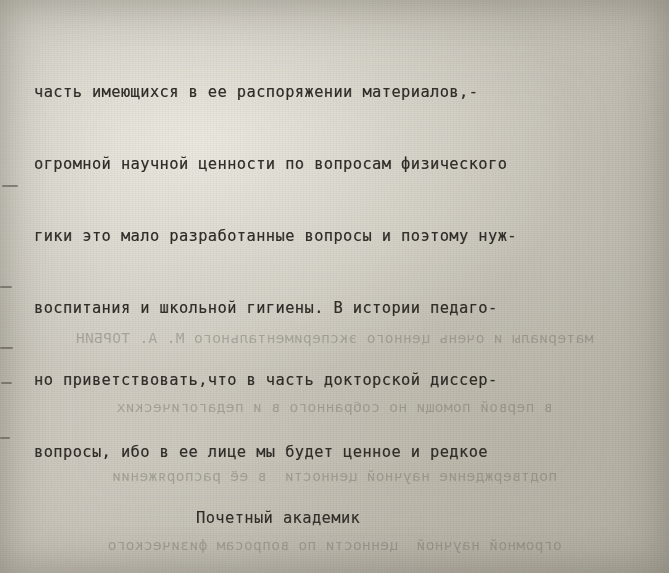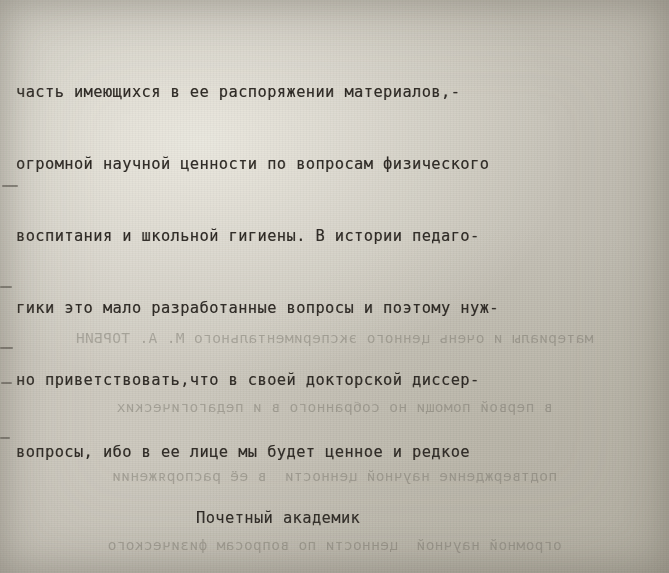--- a/index.html
+++ b/index.html
@@ -63,21 +63,21 @@
     font-family: "DejaVu Sans Mono", "Liberation Mono", monospace;
     font-size: 15.3px;
     letter-spacing: 0.45px;
     white-space: pre;
     text-shadow:
       0.4px 0.3px 0 rgba(55,50,42,0.35),
       -0.3px 0.2px 0 rgba(70,65,55,0.20);
   }
   .typed .ln {
     display: block;
-    padding-left: 16px;
+    padding-left: 34px;
     line-height: 36px;
     height: 36px;
   }
 
   
   #bleed {
     position: absolute;
     inset: 0;
     pointer-events: none;
     color: #6d6a60;
@@ -124,23 +124,23 @@
     <span class="bl">подтверждение научной ценности  в её распоряжении</span>
     <span class="bl">огромной научной  ценности по вопросам физического</span>
     
     
     
   </div>
 
   <div class="typed" style="top:38px;">
     <span class="ln">часть имеющихся в ее распоряжении материалов,-</span>
     <span class="ln">огромной научной ценности по вопросам физического</span>
+    <span class="ln">гики это мало разработанные вопросы и поэтому нуж-</span>
     <span class="ln">воспитания и школьной гигиены. В истории педаго-</span>
-    <span class="ln">гики это мало разработанные вопросы и поэтому нуж-</span>
-    <span class="ln">но приветствовать,что в своей докторской диссер-</span>
+    <span class="ln">но приветствовать,что в часть докторской диссер-</span>
     <span class="ln">вопросы, ибо в ее лице мы будет ценное и редкое</span>
     
     
     
     
     
   </div>
 
   <div id="signature-block" style="top:466px;">
     <span class="sl" style="padding-left:196px;">Почетный академик</span>

